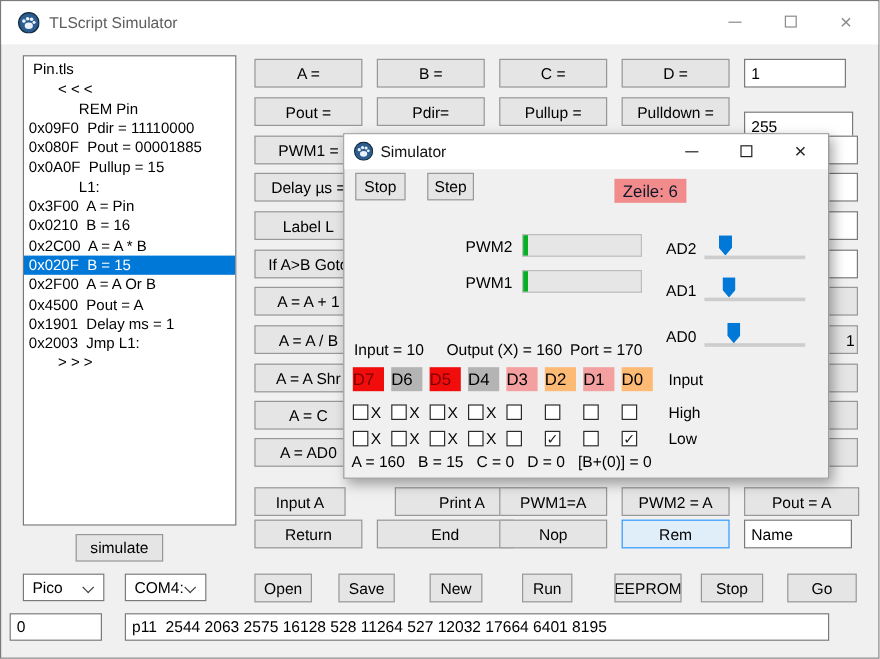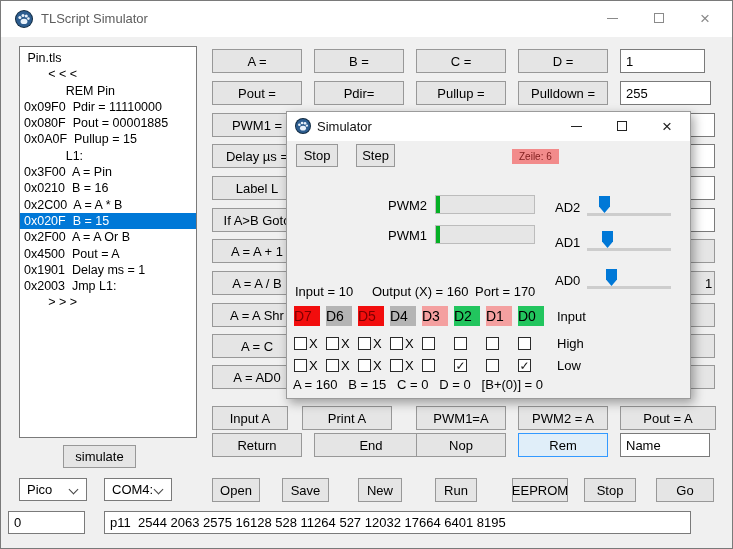--- a/index.html
+++ b/index.html
@@ -58,33 +58,33 @@
   #sim .sim-title { position:absolute; left:30px; top:7px; font-size:13px; color:#111; }
   #sim .appicon { left:8px; top:6px; width:16px; height:16px; }
   #sim .winctl { height:28px; width:40px; }
   #sim .ctl-min-glyph, #sim .ctl-max-glyph { background-color:transparent; border-color:#222; }
   #sim .ctl-min-glyph { background:#222; }
   #sim .ctl-close-glyph { color:#222; }
   .sim-btn {
     position:absolute; height:23px; background:#e5e5e5; border:1px solid #989898;
     font-size:13px; display:flex; align-items:center; justify-content:center;
   }
-  .zeile { position:absolute; left:225px; top:37px; background:#f28b8b; color:#7f1d1d; font-size:10px; padding:2px 7px; }
+  .zeile { position:absolute; left:225px; top:37px; background:#f28b8b; color:#0f172a; font-size:14px; padding:2px 7px; }
   .sim-label { position:absolute; font-size:13px; color:#000; white-space:pre; }
   .pbar { position:absolute; left:148px; width:100px; height:19px; background:#e6e6e6; border:1px solid #bcbcbc; }
   .pfill { height:100%; background:#06b025; }
   .slider { position:absolute; left:300px; width:84px; height:22px; }
   .sl-track { position:absolute; left:0; top:17px; width:100%; height:3px; background:#cdcdcd; }
   .sl-thumb { position:absolute; top:0; width:11px; height:17px; background:#0078d7;
     clip-path:polygon(0 0,100% 0,100% 62%,50% 100%,0 62%); }
   .bit { position:absolute; width:26px; height:20px; line-height:20px; text-align:left; font-size:14px; }
   .bit.output-high { background:#f20d0d; color:#7c0000; }
   .bit.output-low  { background:#b4b4b4; color:#000; }
   .bit.input-high  { background:#f4a0a0; color:#000; }
-  .bit.input-low   { background:#22c55e; color:#000; }
+  .bit.input-low   { background:#fdba74; color:#000; }
   .cbcell { position:absolute; height:15px; display:flex; align-items:center; }
   .cb { display:inline-block; width:13px; height:13px; border:1px solid #2b2b2b; background:#fff;
         font-size:12px; line-height:12px; text-align:center; color:#1a1a1a; }
   .cb.checked::after { content:"\2713"; }
   .cbx { font-size:13px; margin-left:2px; }
 </style>
 </head>
 <body>
 
 <div id="app">
@@ -133,21 +133,21 @@
   <div class="btn" style="left:211px;top:48px;width:90px">A =</div>
   <div class="btn" style="left:313px;top:48px;width:90px">B =</div>
   <div class="btn" style="left:415px;top:48px;width:90px">C =</div>
   <div class="btn" style="left:517px;top:48px;width:90px">D =</div>
   <div class="field" style="left:619px;top:48px;width:85px">1</div>
 
   <div class="btn" style="left:211px;top:80px;width:90px">Pout =</div>
   <div class="btn" style="left:313px;top:80px;width:90px">Pdir=</div>
   <div class="btn" style="left:415px;top:80px;width:90px">Pullup =</div>
   <div class="btn" style="left:517px;top:80px;width:90px">Pulldown =</div>
-  <div class="field" style="left:619px;top:80px;width:91px">255</div>
+  <div class="field" style="left:619px;top:92px;width:91px">255</div>
 
   <div class="btn" style="left:211px;top:112px;width:90px">PWM1 =</div>
   <div class="btn" style="left:211px;top:143px;width:90px">Delay µs =</div>
   <div class="btn" style="left:211px;top:175px;width:90px">Label L</div>
   <div class="btn" style="left:211px;top:207px;width:90px">If A&gt;B Goto</div>
   <div class="btn" style="left:211px;top:238px;width:90px">A = A + 1</div>
   <div class="btn" style="left:211px;top:302px;width:90px">A = A Shr</div>
   <div class="btn" style="left:211px;top:270px;width:90px">A = A / B</div>
   <div class="btn" style="left:211px;top:333px;width:90px">A = C</div>
   <div class="btn" style="left:211px;top:364px;width:90px">A = AD0</div>
@@ -158,21 +158,21 @@
   <div class="rp rp-field" style="top:207px"></div>
   <div class="rp rp-btn" style="top:238px"></div>
   <div class="rp rp-btn" style="top:270px">
       <span class="rp-txt">1</span>
     </div>
   <div class="rp rp-btn" style="top:302px"></div>
   <div class="rp rp-btn" style="top:333px"></div>
   <div class="rp rp-btn" style="top:364px"></div>
 
   <div class="btn" style="left:211px;top:405px;width:76px">Input A</div>
-  <div class="btn" style="left:301px;top:405px;width:90px">Print A</div>
+  <div class="btn" style="left:328px;top:405px;width:112px">Print A</div>
   <div class="btn" style="left:415px;top:405px;width:90px">PWM1=A</div>
   <div class="btn" style="left:517px;top:405px;width:90px">PWM2 = A</div>
   <div class="btn" style="left:619px;top:405px;width:96px">Pout = A</div>
 
   <div class="btn" style="left:211px;top:432px;width:90px">Return</div>
   <div class="btn" style="left:313px;top:432px;width:114px">End</div>
   <div class="btn" style="left:415px;top:432px;width:90px">Nop</div>
   <div class="btn highlight" style="left:517px;top:432px;width:90px">Rem</div>
   <div class="field" style="left:619px;top:432px;width:90px">Name</div>
 

